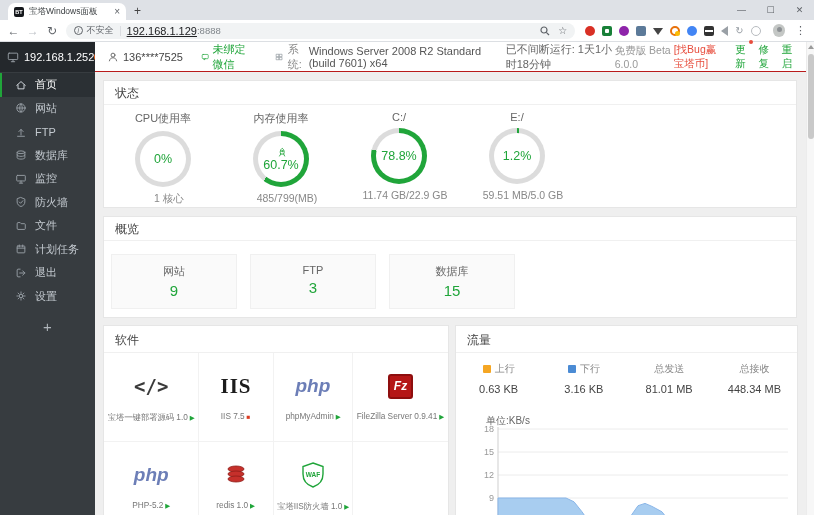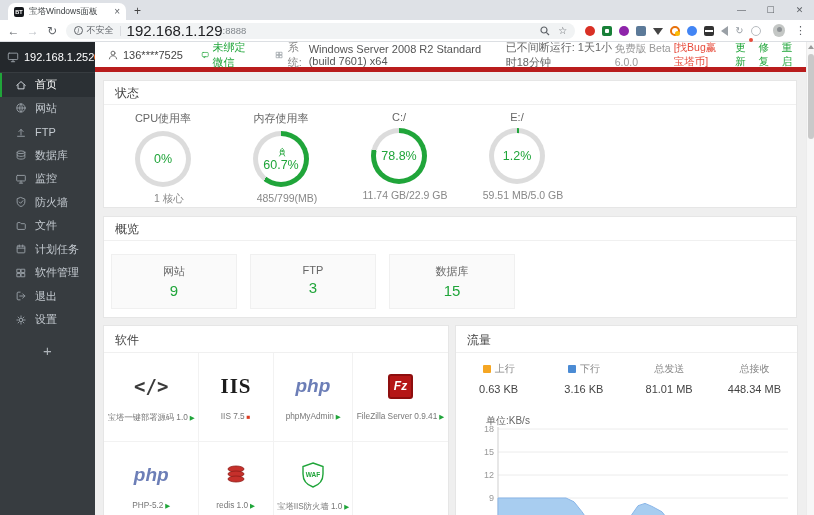--- a/index.html
+++ b/index.html
@@ -22,21 +22,21 @@
   .addrbar { position:absolute; left:0; top:20px; width:814px; height:22px; background:#fff;
              border-bottom:1px solid #dcdfe3; display:flex; align-items:center; }
   .nav-ic { font-size:12px; color:#5f6368; width:20px; text-align:center; }
   .nav-ic.dis { color:#bdc1c6; }
   .urlpill { margin-left:4px; width:530px; height:16px; background:#f1f3f4; border-radius:8px;
              display:flex; align-items:center; padding:0 8px; }
   .info-ic { width:9px; height:9px; border:1px solid #5f6368; border-radius:50%; color:#5f6368;
              font-size:6.5px; line-height:8px; text-align:center; font-style:italic; flex:0 0 auto; }
   .notsec { font-size:9px; color:#5f6368; margin-left:4px; }
   .pill-div { width:1px; height:10px; background:#dadce0; margin:0 6px; }
-  .urlhost { font-size:15px; color:#202124; }
+  .urlhost { font-size:11px; color:#202124;text-decoration:underline; }
   .urlport { font-size:9.5px; color:#80868b; }
   .pill-sp { flex:1; }
   .zoom-ic, .star-ic { font-size:10px; color:#5f6368; margin-left:8px; }
   .extrow { display:flex; align-items:center; gap:7px; margin-left:10px; }
   .ext { width:10px; height:10px; flex:0 0 auto; position:relative; }
   .e-red{background:#d93025;border-radius:50%;}
   .e-green{background:#188038;border-radius:2px;}
   .e-green::after{content:"";position:absolute;inset:3px;background:#fff;border-radius:1px;}
   .e-purple{background:#8e24aa;border-radius:50%;}
   .e-slate{background:#5c7a99;border-radius:2px;}
@@ -64,21 +64,21 @@
   .mi { height:23.5px; display:flex; align-items:center; padding-left:13px; color:#c3c9cf; font-size:11px;
         border-left:2px solid transparent; }
   .mi svg { margin-right:8px; flex:0 0 auto; }
   .mi.active { background:#2b3034; border-left-color:#20a53a; color:#fff; }
   .side-add { text-align:center; color:#aeb4ba; font-size:15px; padding-top:10px; }
   .si { width:12px; height:12px; stroke:#969da4; fill:none; stroke-width:1.1; stroke-linecap:round; stroke-linejoin:round; }
   .mi.active .si { stroke:#d8dde2; }
 
   
   .topbar { position:absolute; left:95px; top:42px; width:711px; height:30px; background:#fff;
-            border-bottom:5px solid #b91c1c; display:flex; align-items:center; font-size:11px; color:#555; }
+            border-bottom:1px solid #b91c1c; display:flex; align-items:center; font-size:11px; color:#555; }
   .tb-user { display:flex; align-items:center; margin-left:12px; color:#444; }
   .tb-user svg { margin-right:4px; }
   .tb-wechat { display:flex; align-items:center; margin-left:18px; color:#20a53a; }
   .tb-wechat svg { margin-right:3px; }
   .tb-sys { margin-left:24px; display:flex; align-items:center; }
   .tb-sys svg { margin-right:4px; }
   .tb-sys .k { color:#888; margin-right:3px; }
   .tb-sys .v { color:#555; }
   .tb-up { margin-left:16px; color:#666; }
   .tb-right { margin-left:auto; display:flex; align-items:center; margin-right:10px; font-size:10.5px; }
@@ -250,29 +250,20 @@
             <path d="M2.5 4 C2.5 3.4 2.9 3 3.5 3 H6 L7.2 4.3 H11 C11.6 4.3 12 4.7 12 5.3 V10 C12 10.6 11.6 11 11 11 H3.5 C2.9 11 2.5 10.6 2.5 10 Z"></path>
           </svg>
         <span>文件</span>
       </div>
       <div class="mi">
         <svg class="si" viewBox="0 0 14 14">
             <rect x="2.5" y="3.5" width="9" height="8" rx="0.8"></rect>
             <path d="M2.5 6 H11.5 M5 2.3 V4.5 M9 2.3 V4.5"></path>
           </svg>
         <span>计划任务</span>
-      </div>
-      <div class="mi">
-        <svg class="si" viewBox="0 0 14 14">
-            <rect x="2.6" y="2.6" width="3.8" height="3.8"></rect>
-            <rect x="7.6" y="2.6" width="3.8" height="3.8"></rect>
-            <rect x="2.6" y="7.6" width="3.8" height="3.8"></rect>
-            <rect x="7.6" y="7.6" width="3.8" height="3.8"></rect>
-          </svg>
-        <span>软件管理</span>
       </div>
       <div class="mi">
         <svg class="si" viewBox="0 0 14 14">
             <path d="M6 2.5 H3.5 C3 2.5 2.5 3 2.5 3.5 V10.5 C2.5 11 3 11.5 3.5 11.5 H6 M9 4.5 L11.5 7 L9 9.5 M11.5 7 H5.5"></path>
           </svg>
         <span>退出</span>
       </div>
       <div class="mi">
         <svg class="si" viewBox="0 0 14 14">
             <circle cx="7" cy="7" r="2"></circle>

